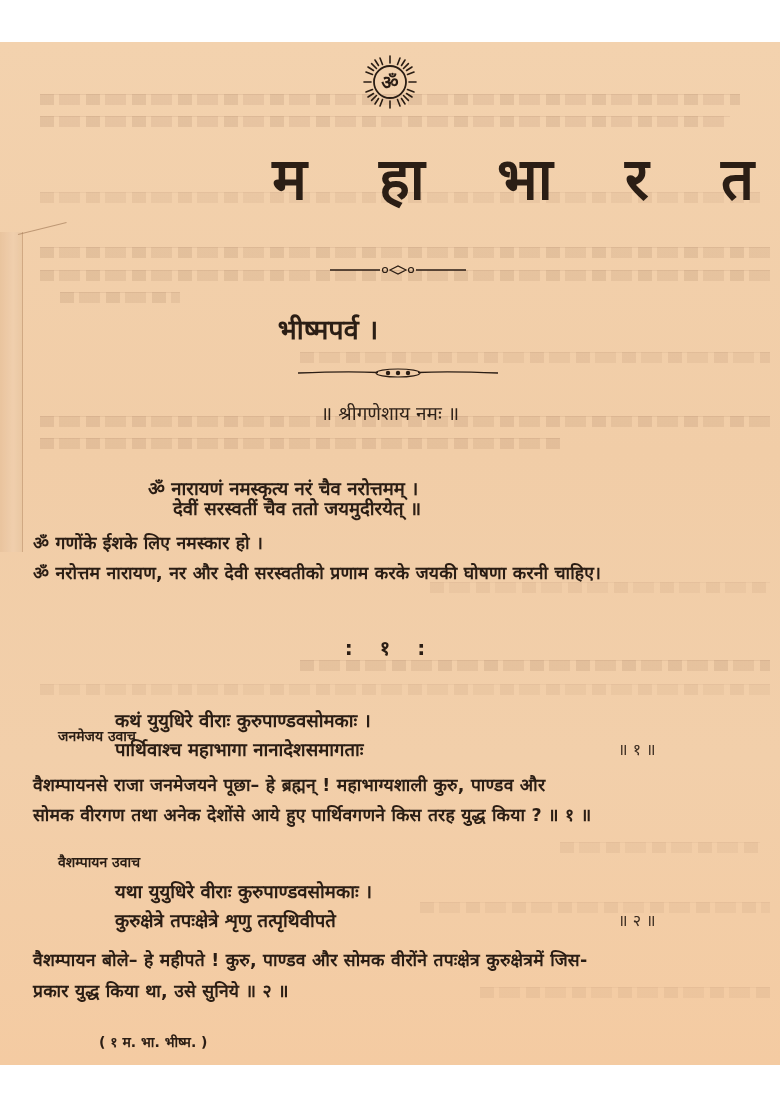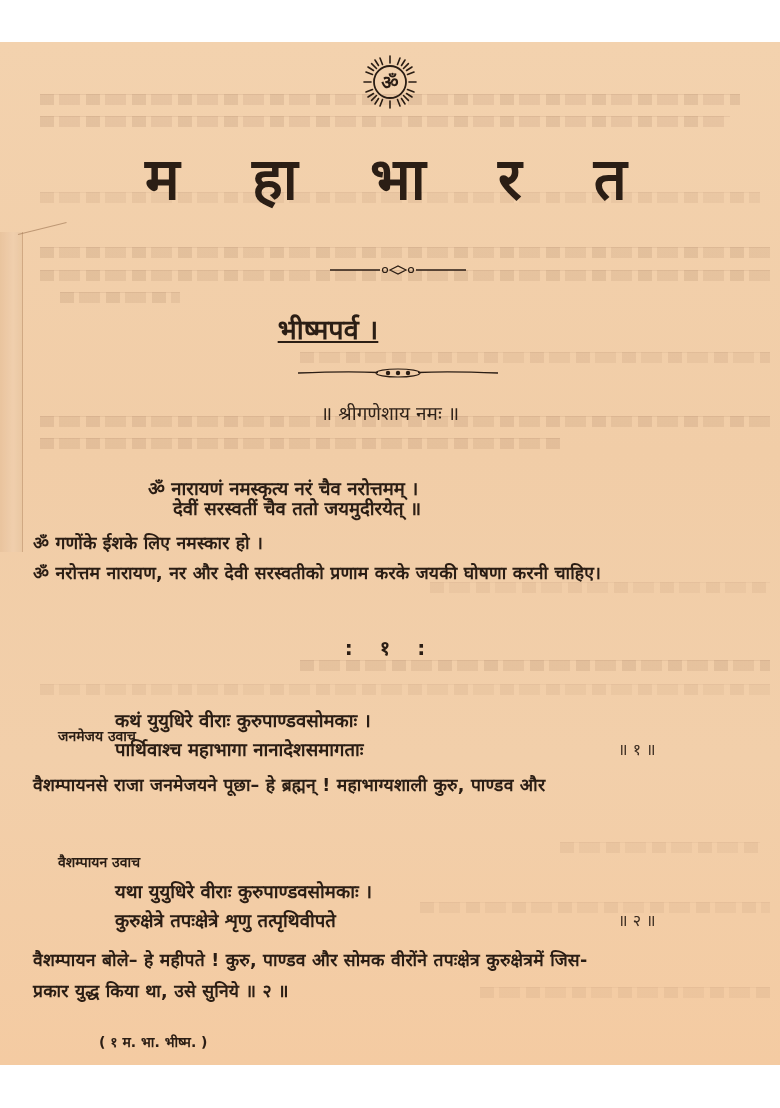--- a/index.html
+++ b/index.html
@@ -59,21 +59,21 @@
       left: 362px;
       top: 12px;
       width: 56px;
       height: 56px;
     }
     .title {
       position: absolute;
       left: 0;
       width: 780px;
       top: 108px;
-      text-align: center;
+      text-align: right;
       font-family: "DejaVu Sans", sans-serif;
       font-weight: bold;
       font-size: 58px;
       letter-spacing: 26px;
       color: #2b1e15;
       line-height: 1;
       padding-left: 18px;
       box-sizing: border-box;
     }
     .ornament {
@@ -81,21 +81,20 @@
       display: block;
     }
     .section-title {
       position: absolute;
       left: 0; width: 656px;
       top: 268px;
       text-align: center;
       font-weight: bold;
       font-size: 27px;
       color: #2b1e15;
-      text-decoration: underline;
     }
     .invocation {
       position: absolute;
       left: 0; width: 780px;
       top: 358px;
       text-align: center;
       font-size: 19px;
       color: #2e2118;
     }
     .sloka {
@@ -231,20 +230,21 @@
   <div class="prose" style="left:33px;top:488px;">ॐ गणोंके ईशके लिए नमस्कार हो ।</div>
   <div class="prose" style="left:33px;top:518px;text-align:center;">ॐ नरोत्तम नारायण, नर और देवी सरस्वतीको प्रणाम करके जयकी घोषणा करनी चाहिए।</div>
 
   <div class="chapter-mark">: १ :</div>
 
   <div class="speaker" style="left:58px;top:640px;margin-top:44px;">जनमेजय उवाच</div>
   <div class="sloka" style="left:115px;top:665px;">कथं युयुधिरे वीराः कुरुपाण्डवसोमकाः ।</div>
   <div class="sloka" style="left:115px;top:694px;">पार्थिवाश्च महाभागा नानादेशसमागताः</div>
   <div class="verse-num" style="left:618px;top:696px;">॥ १ ॥</div>
   <div class="prose" style="left:33px;top:730px;">वैशम्पायनसे राजा जनमेजयने पूछा– हे ब्रह्मन् ! महाभाग्यशाली कुरु, पाण्डव और</div>
+  <div class="prose" style="left:33px;top:760px;">सोमक वीरगण तथा अनेक देशोंसे आये हुए पार्थिवगणने किस तरह युद्ध किया ? ॥ १ ॥</div>
 
   <div class="speaker" style="left:58px;top:810px;">वैशम्पायन उवाच</div>
   <div class="sloka" style="left:115px;top:836px;">यथा युयुधिरे वीराः कुरुपाण्डवसोमकाः ।</div>
   <div class="sloka" style="left:115px;top:865px;">कुरुक्षेत्रे तपःक्षेत्रे शृणु तत्पृथिवीपते</div>
   <div class="verse-num" style="left:618px;top:867px;">॥ २ ॥</div>
   <div class="prose" style="left:33px;top:905px;">वैशम्पायन बोले– हे महीपते ! कुरु, पाण्डव और सोमक वीरोंने तपःक्षेत्र कुरुक्षेत्रमें जिस-</div>
   <div class="prose" style="left:33px;top:936px;">प्रकार युद्ध किया था, उसे सुनिये ॥ २ ॥</div>
 
   <div class="footer-sig">( १ म. भा. भीष्म. )</div>
 </div>

